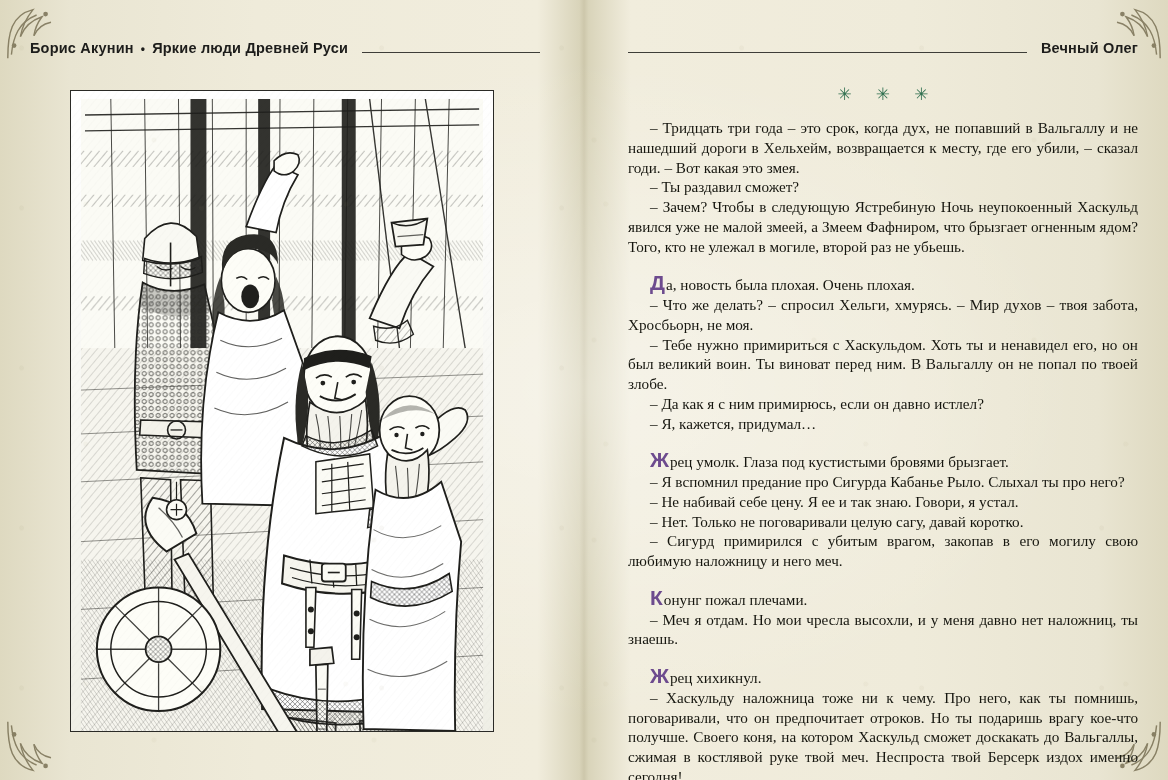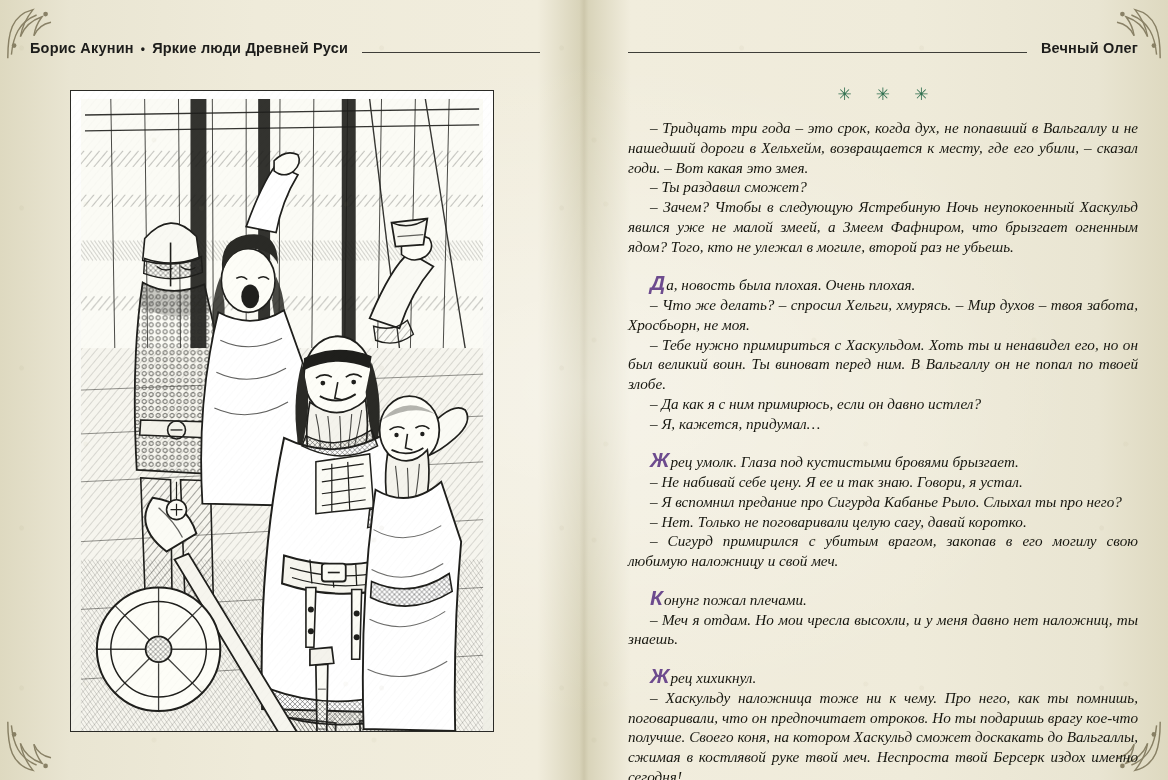--- a/index.html
+++ b/index.html
@@ -116,21 +116,20 @@
   .body-col {
     font-size: 15.2px;
     line-height: 1.30;
     color: #16160f;
     text-align: justify;
     hyphens: manual;
   }
   .body-col p {
     margin: 0;
     text-indent: 22px;
-    font-style: italic;
   }
   .body-col p.spaced { margin-top: 16px; }
   .dropcap {
     font-family: "Liberation Sans", sans-serif;
     font-weight: 700;
     font-size: 21px;
     color: #6d4b8e;
     line-height: 1;
     padding-right: 1px;
   }
@@ -518,30 +517,30 @@
       </p>
       <p>
         <span>– Я, кажется, придумал…</span>
       </p>
 
       <p class="spaced">
         <span class="dropcap purple">Ж</span><span>рец умолк. Глаза под кустистыми бровями брызгает.</span>
       </p>
 
       <p>
+        <span>– Я вспомнил предание про Сигурда Кабанье Рыло. Слыхал ты про него?</span>
+      </p>
+      <p>
         <span>– Не набивай себе цену. Я ее и так знаю. Говори, я устал.</span>
       </p>
       <p>
-        <span>– Я вспомнил предание про Сигурда Кабанье Рыло. Слыхал ты про него?</span>
-      </p>
-      <p>
         <span>– Нет. Только не поговаривали целую сагу, давай коротко.</span>
       </p>
       <p>
-        <span>– Сигурд примирился с убитым врагом, закопав в его могилу свою любимую наложницу и свой меч.</span>
+        <span>– Сигурд примирился с убитым врагом, закопав в его могилу свою любимую наложницу и него меч.</span>
       </p>
 
       <p class="spaced">
         <span class="dropcap purple">К</span><span>онунг пожал плечами.</span>
       </p>
       <p>
         <span>– Меч я отдам. Но мои чресла высохли, и у меня давно нет наложниц, ты знаешь.</span>
       </p>
 
       <p class="spaced">

